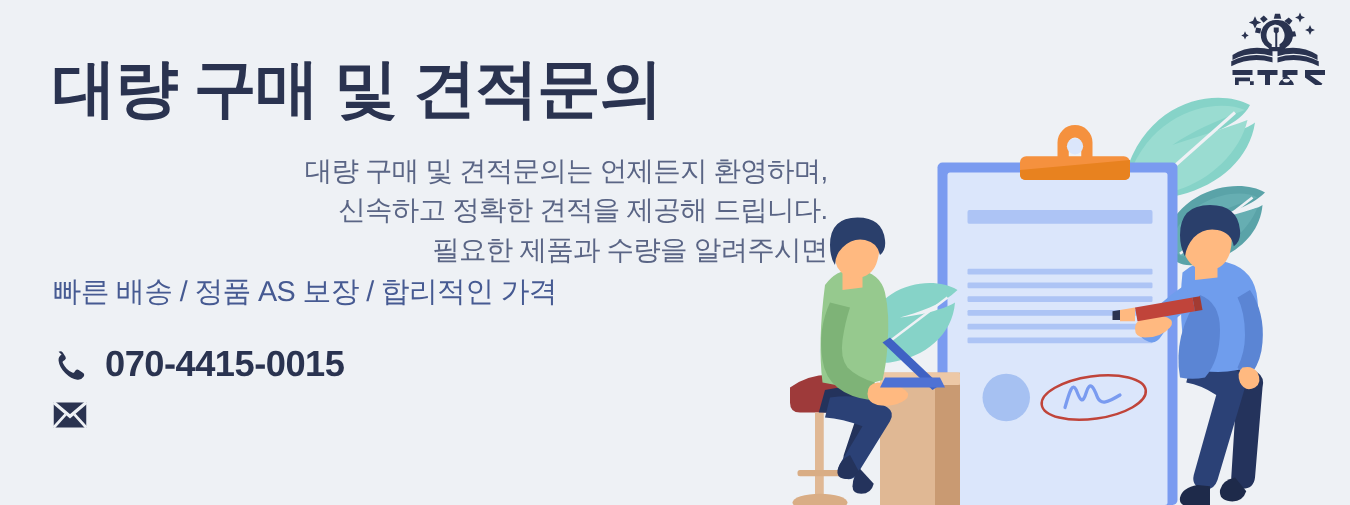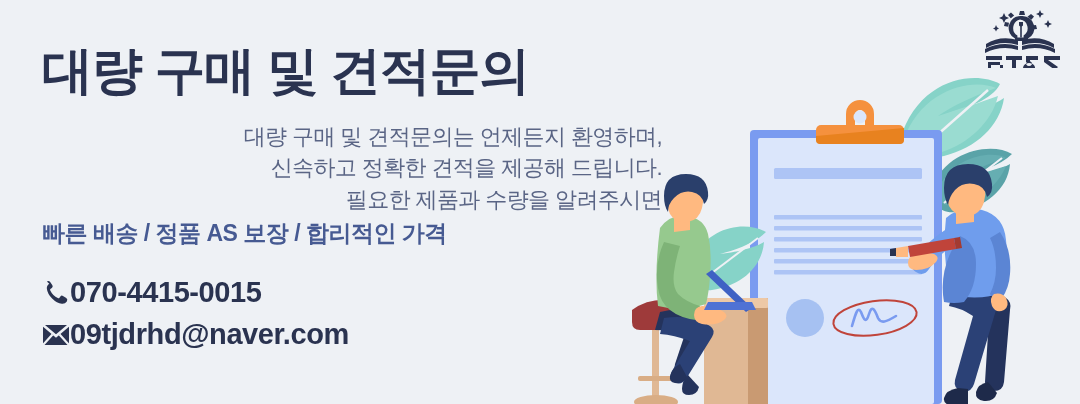--- a/index.html
+++ b/index.html
@@ -45,35 +45,35 @@
     line-height: 1.42;
     font-weight: 400;
     color: #5a6585;
     letter-spacing: -0.6px;
     white-space: nowrap;
     text-align: right;
   }
   .desc-highlight {
     font-size: 23px;
     line-height: 1.42;
-    font-weight: 700;
+    font-weight: 400;
     color: #465a92;
     letter-spacing: -0.5px;
     white-space: nowrap;
     margin-top: 2px;
   }
 
   
   .contacts {
     margin-top: 27px;
   }
   .contact-row {
     display: flex;
     align-items: center;
-    gap: 0;
+    gap: 14px;
     margin-bottom: 9px;
   }
   .contact-icon {
     width: 28px;
     height: 28px;
     display: flex;
     align-items: center;
     justify-content: center;
     flex: 0 0 28px;
   }
@@ -302,19 +302,18 @@
       </div>
 
       <div class="contact-row">
         <span class="contact-icon">
           <svg width="28" height="22" viewBox="0 0 28 22" xmlns="http://www.w3.org/2000/svg">
             <path d="M1 1 h26 v20 h-26 z" fill="#2a3350"></path>
             <path d="M1 1 L14 12 L27 1" fill="none" stroke="#eef1f5" stroke-width="2.6"></path>
             <path d="M1 21 L10.5 10.5 M27 21 L17.5 10.5" stroke="#eef1f5" stroke-width="2.2"></path>
           </svg>
         </span>
-        <span class="contact-text">09tjdrhd@naver.com</span>
       </div>
 
     </div>
   </div>
 
 </div>
 
 </body></html>

